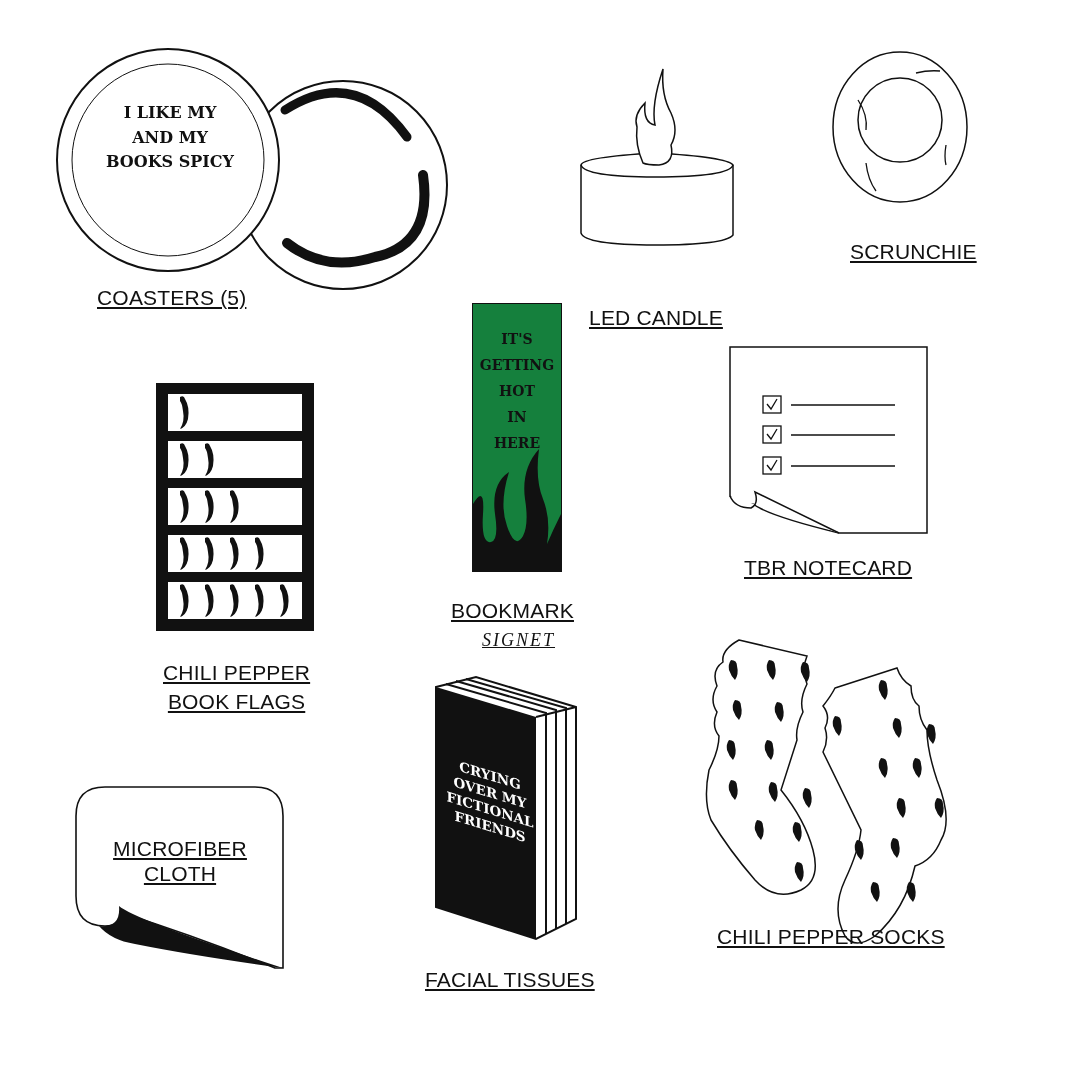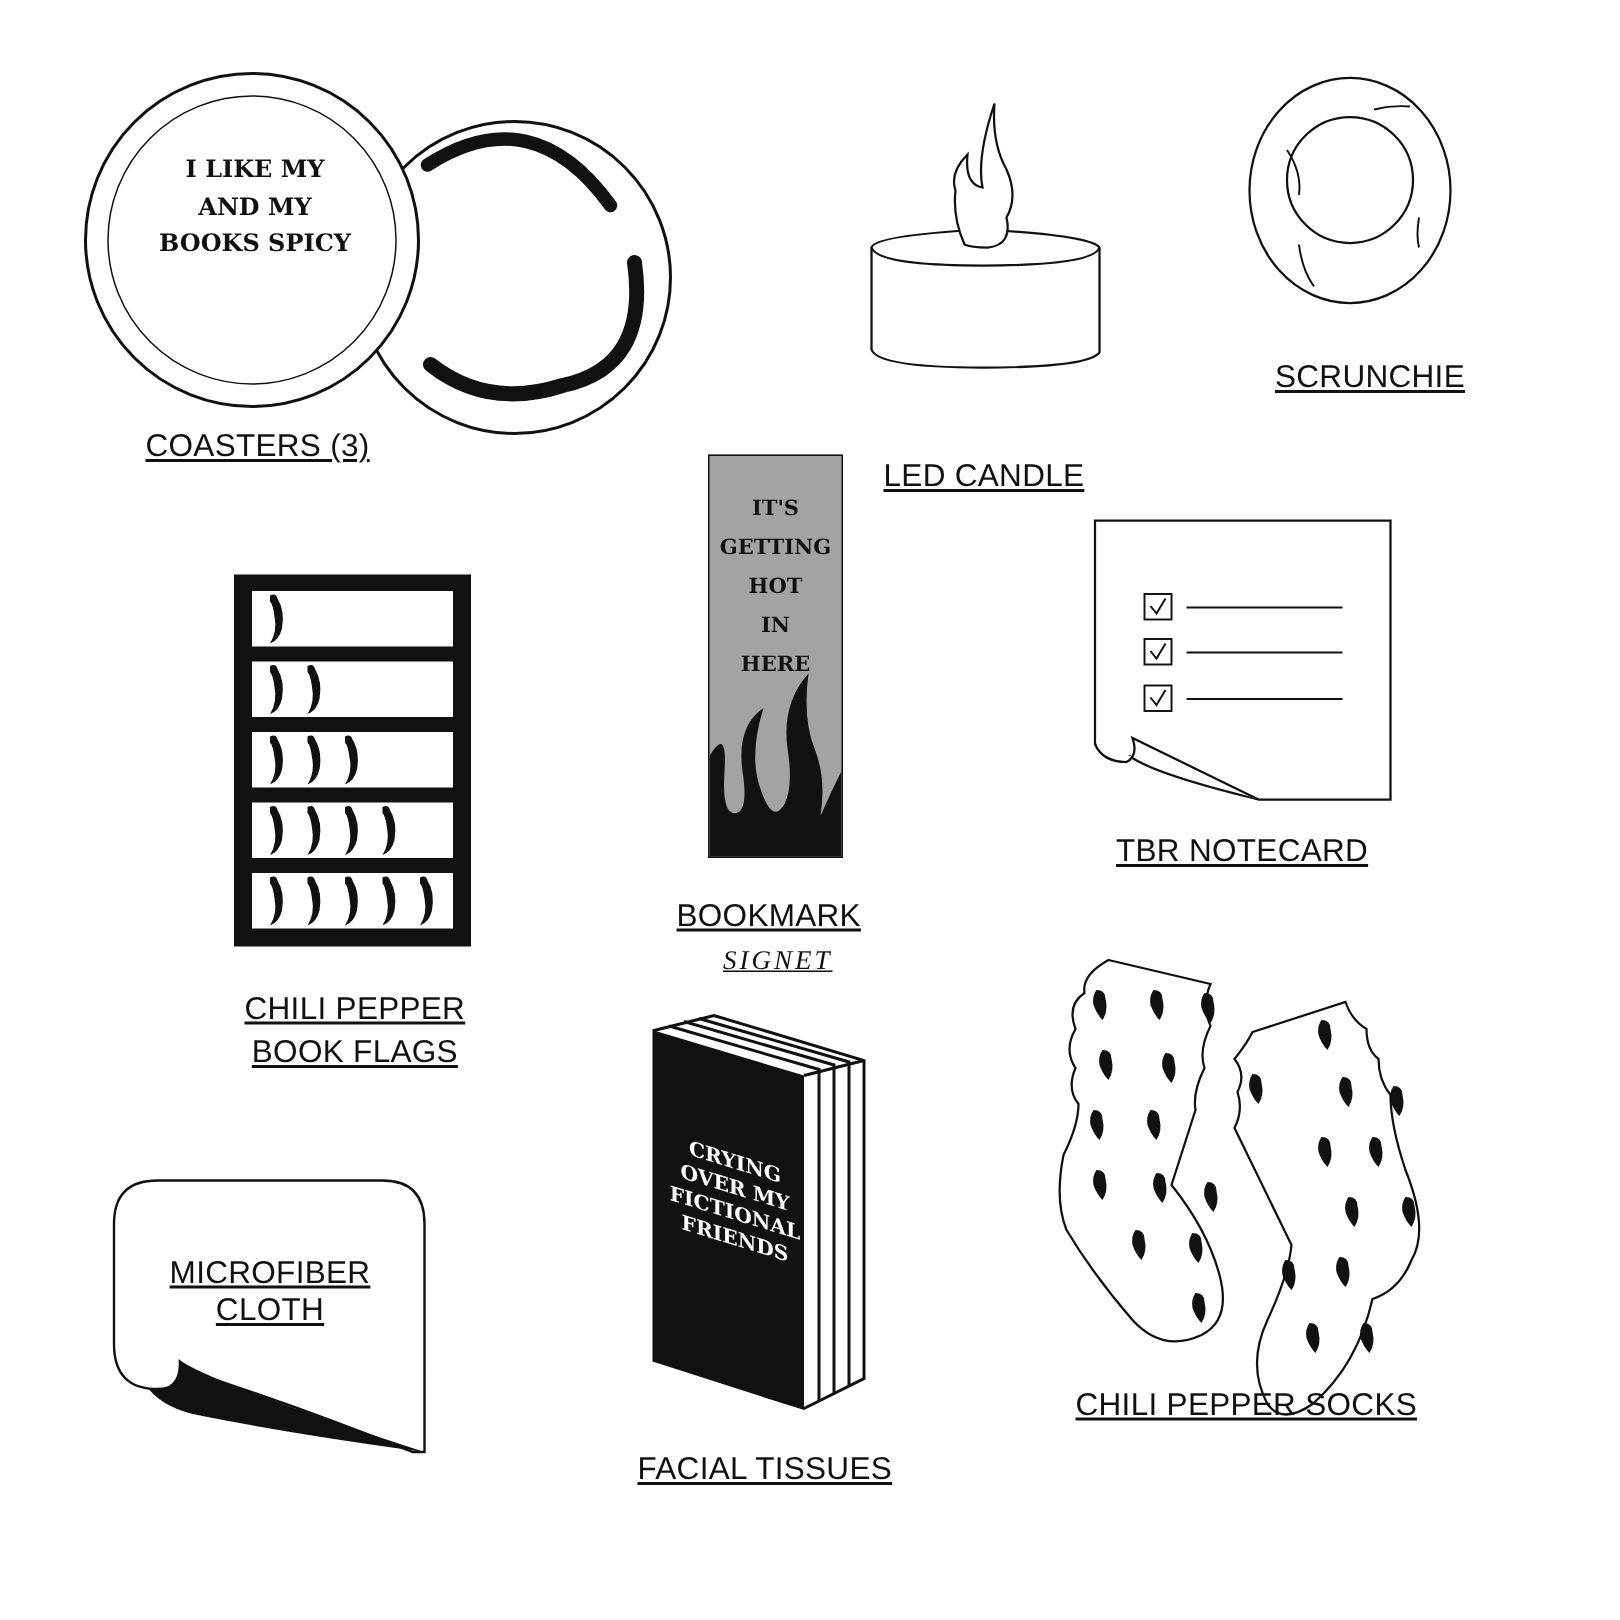--- a/index.html
+++ b/index.html
@@ -22,40 +22,40 @@
     <path d="M368 140 Q378 210 320 222 Q270 238 232 208" fill="none" stroke="#111" stroke-width="10" stroke-linecap="round"></path>
     <circle cx="113" cy="125" r="111" fill="#fff" stroke="#111" stroke-width="2"></circle>
     <circle cx="113" cy="125" r="96" fill="none" stroke="#111" stroke-width="1"></circle>
   </svg>
   <div class="slab" style="position:absolute;left:15px;top:66px;width:200px;font-size:16px;line-height:24.5px;">
     <div>I LIKE MY</div>
     <div>AND MY</div>
     <div>BOOKS SPICY</div>
   </div>
 </div>
-<div class="label" style="left:97px;top:283px;">COASTERS (3)</div>
+<div class="label" style="left:97px;top:283px;">COASTERS (5)</div>
 
 <svg width="170" height="180" viewBox="0 0 170 180" style="left:575px;top:65px;">
   <path d="M6 100 Q8 92 80 88 Q152 92 158 100 L158 170 Q150 180 80 180 Q10 180 6 168 Z" fill="#fff" stroke="#111" stroke-width="1.5"></path>
   <path d="M6 100 Q10 112 80 112 Q154 112 158 100" fill="none" stroke="#111" stroke-width="1.5"></path>
   <path d="M68 98 Q60 80 62 62 Q58 50 70 38 Q68 58 80 60 Q76 40 88 4 Q86 30 96 48 Q104 66 96 80 Q100 98 84 100 Q72 100 68 98 Z" fill="#fff" stroke="#111" stroke-width="1.5"></path>
 </svg>
 <div class="label" style="left:589px;top:259px;margin-top:44px;">LED CANDLE</div>
 
 <svg width="150" height="150" viewBox="0 0 150 150" style="left:828px;top:45px;">
   <ellipse cx="72" cy="82" rx="67" ry="75" fill="#fff" stroke="#111" stroke-width="1.5"></ellipse>
   <circle cx="72" cy="75" r="42" fill="none" stroke="#111" stroke-width="1.5"></circle>
   <path d="M30 55 Q40 70 38 85" fill="none" stroke="#111" stroke-width="1.3"></path>
   <path d="M88 28 Q100 25 112 26" fill="none" stroke="#111" stroke-width="1.3"></path>
   <path d="M38 118 Q40 135 48 146" fill="none" stroke="#111" stroke-width="1.3"></path>
   <path d="M118 100 Q116 112 118 120" fill="none" stroke="#111" stroke-width="1.3"></path>
 </svg>
 <div class="label" style="left:850px;top:237px;">SCRUNCHIE</div>
 
-<div class="item" style="left:472px;top:303px;width:90px;height:269px;border:1.5px solid #111;box-sizing:border-box;background:#a3a3a3;overflow:hidden;">
+<div class="item" style="left:472px;top:303px;width:90px;height:269px;border:1.5px solid #111;box-sizing:border-box;background:#15803d;overflow:hidden;">
   <svg width="88" height="269" viewBox="0 0 88 269" style="left:0;top:0;">
     <path d="M0 269 L0 200 Q12 180 10 210 Q8 240 18 238 Q26 236 22 210 Q18 180 36 168 Q26 200 34 222 Q42 246 50 232 Q56 220 52 195 Q48 165 66 145 Q62 175 70 195 Q78 215 74 240 Q80 226 88 210 L88 269 Z" fill="#111"></path>
   </svg>
   <div class="slab" style="position:absolute;left:0;top:22px;width:88px;font-size:14px;line-height:26px;">
     <div>IT'S</div>
     <div>GETTING</div>
     <div>HOT</div>
     <div>IN</div>
     <div>HERE</div>
   </div>

